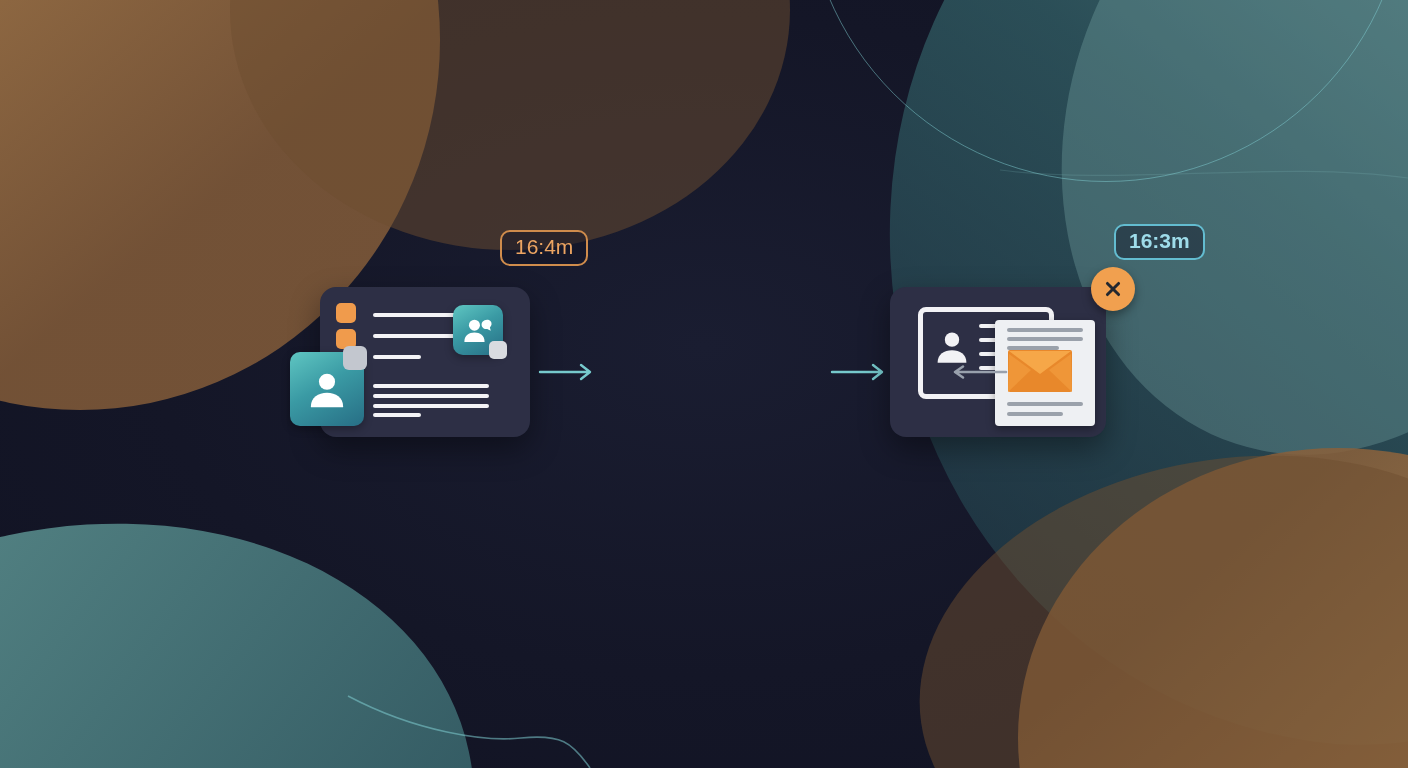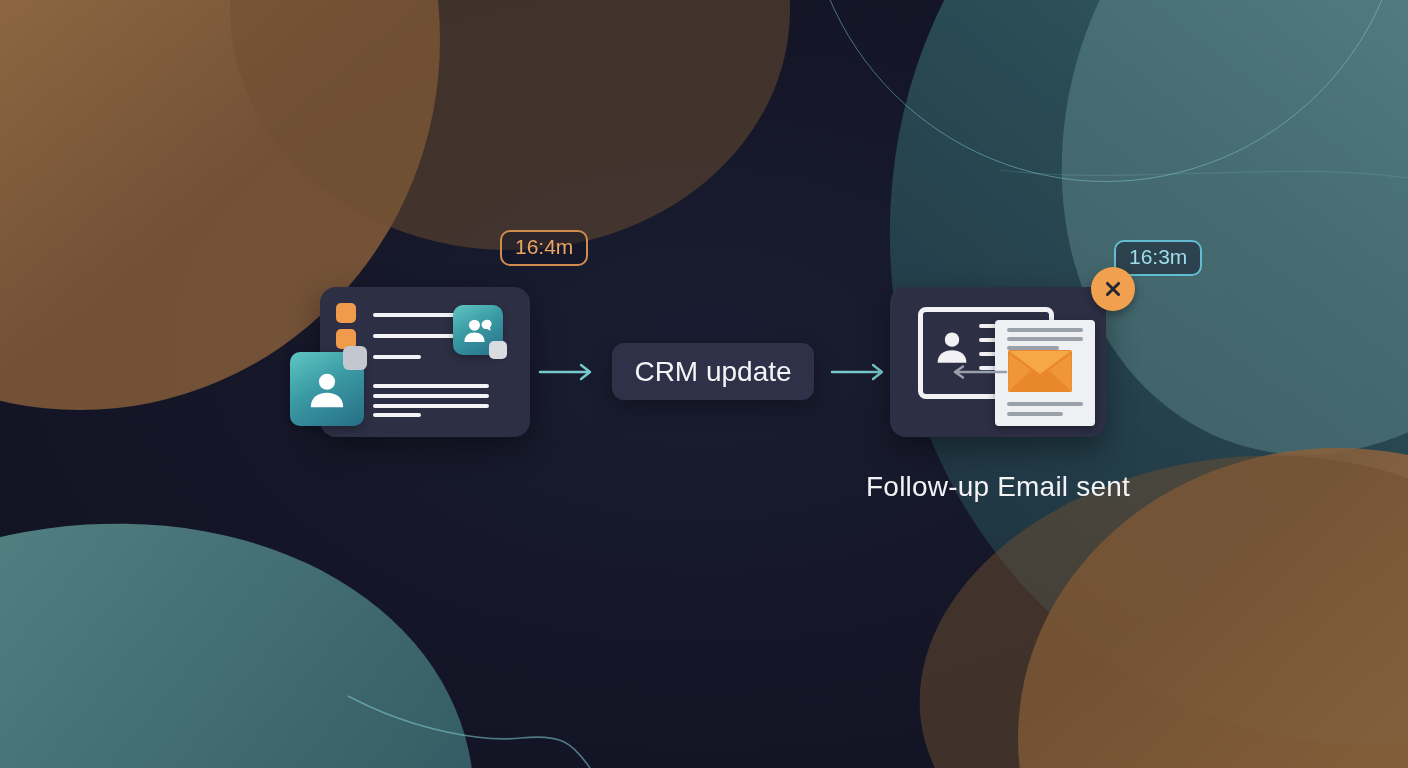--- a/index.html
+++ b/index.html
@@ -55,21 +55,21 @@
   .envelope{position:absolute;left:13px;top:30px;width:64px;height:42px;}
   .doc-arrow{position:absolute;left:56px;top:76px;z-index:3;}
 
   .x-badge{position:absolute;left:201px;top:-20px;width:44px;height:44px;border-radius:50%;
     background:#f1a04f;display:flex;align-items:center;justify-content:center;
     box-shadow:0 4px 10px rgba(0,0,0,.35);z-index:5;cursor:pointer;}
 
   .timer-badge{position:absolute;height:28px;padding:1px 13px 3px;border-radius:10px;
     font-size:21px;line-height:28px;background:rgba(18,21,38,.45);}
   .timer-orange{left:500px;top:230px;border:2px solid #cf8c4c;color:#eda562;}
-  .timer-teal{left:1114px;top:240px;border:2px solid #63bcd0;color:#9edcea;}
+  .timer-teal{left:1114px;top:224px;border:2px solid #63bcd0;color:#9edcea;font-weight:bold;}
 
   .flow-arrow{position:absolute;top:361px;}
   .flow-arrow-1{left:538px;}
   .flow-arrow-2{left:830px;}
 
   .pill{position:absolute;left:612px;top:343px;width:202px;height:57px;border-radius:12px;
     background:#2e3147;display:flex;align-items:center;justify-content:center;
     color:#f5f5f8;font-size:28px;box-shadow:0 8px 22px rgba(0,0,0,.3);cursor:pointer;}
 
   .node-label{position:absolute;top:471px;width:340px;text-align:center;
@@ -125,23 +125,20 @@
         <circle cx="12" cy="8.2" r="4.2" fill="#fff"></circle>
         <path d="M3.6 21c0-4.6 3.8-7.1 8.4-7.1s8.4 2.5 8.4 7.1v.5H3.6z" fill="#fff"></path>
       </svg>
     </div>
   </div>
 
   <svg class="flow-arrow flow-arrow-1" width="62" height="22">
     <path d="M2 11 H51 M43 4 L52 11 L43 18" fill="none" stroke="#76c9cc" stroke-width="2.4" stroke-linecap="round" stroke-linejoin="round"></path>
   </svg>
 
-  <div class="pill">
-      <span>CRM update</span>
-    </div>
 
   <svg class="flow-arrow flow-arrow-2" width="62" height="22">
     <path d="M2 11 H51 M43 4 L52 11 L43 18" fill="none" stroke="#76c9cc" stroke-width="2.4" stroke-linecap="round" stroke-linejoin="round"></path>
   </svg>
 
   <div class="timer-badge timer-teal"><span>16:3m</span></div>
 
   <div class="node node-2">
     <div class="x-badge">
       <svg width="26" height="26" viewBox="0 0 28 28">
@@ -172,15 +169,14 @@
       </svg>
       <div class="doc-line" style="left:12px;top:82px;width:76px;"></div>
       <div class="doc-line" style="left:12px;top:92px;width:56px;"></div>
     </div>
 
     <svg class="doc-arrow" width="64" height="18">
       <path d="M60 9 H10 M17 3.5 L9 9 L17 14.5" fill="none" stroke="#98a0ac" stroke-width="2.6" stroke-linecap="round" stroke-linejoin="round"></path>
     </svg>
   </div>
 
-  <div class="node-label label-2">Follow-up Email sent</div>
 
 </div>
 
 </body></html>

